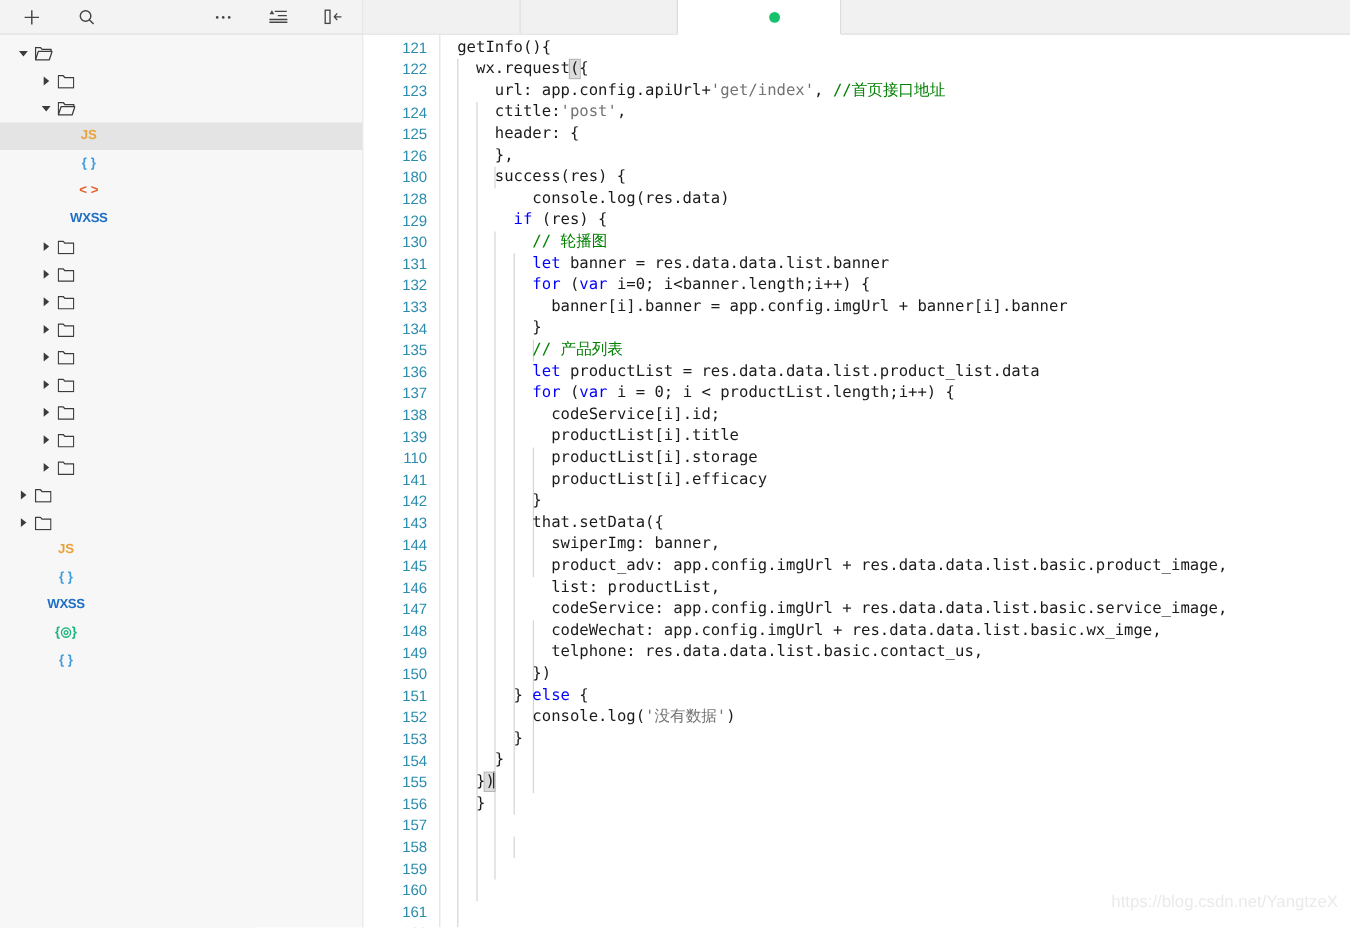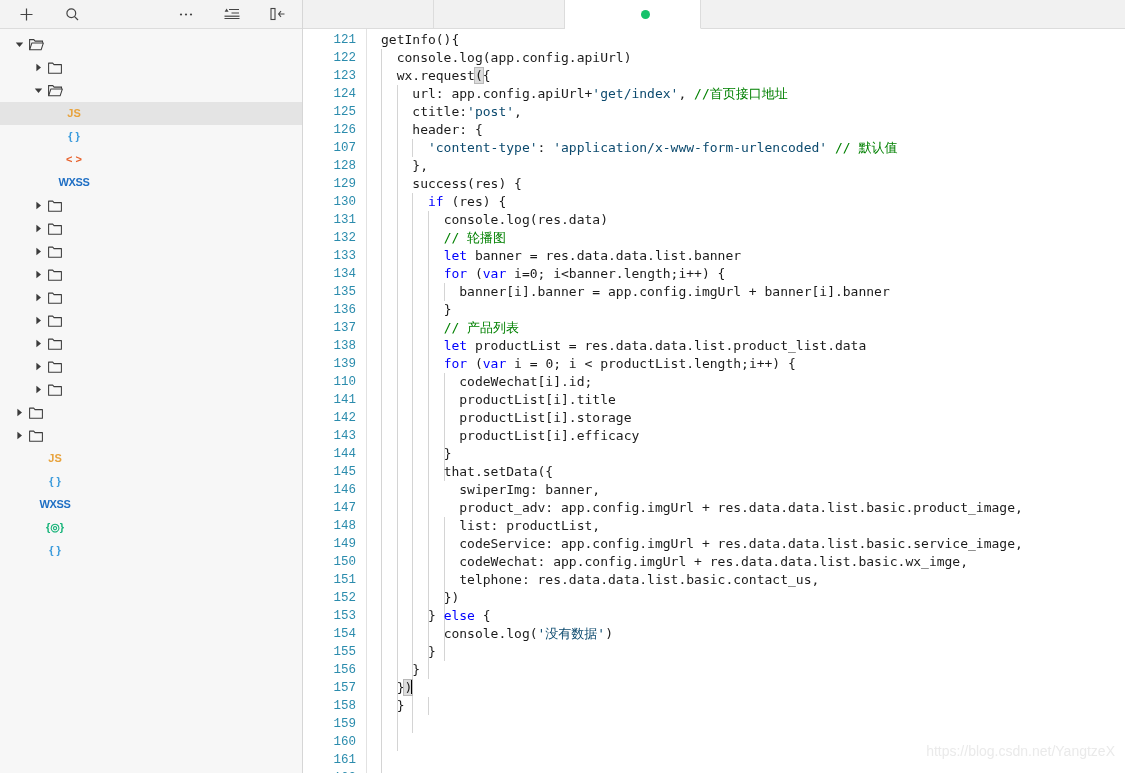--- a/index.html
+++ b/index.html
@@ -149,21 +149,21 @@
     width: 64px;
     flex: 0 0 64px;
     background: #ffffff;
     border-right: 1px solid #e2e2e2;
     padding-top: 2px;
     text-align: right;
   }
   .lnum {
     height: 18px;
     line-height: 18px;
-    font-family: Liberation Mono, monospace;
+    font-family: Liberation Sans, sans-serif;
     font-size: 12.5px;
     color: #2b8cad;
     padding-right: 10px;
     white-space: nowrap;
   }
   #code {
     flex: 1 1 auto;
     padding-top: 2px;
     padding-left: 14px;
     overflow: hidden;
@@ -172,21 +172,21 @@
   .cline {
     height: 18px;
     line-height: 18px;
     font-family: "DejaVu Sans Mono", monospace;
     font-size: 13px;
     white-space: pre;
     color: #1b1b1b;
     position: relative;
   }
   .kw   { color: #0000ff; }
-  .str  { color: #0c4a6e; }
+  .str  { color: #737373; }
   .cmt  { color: #008000; }
   .pl   { color: #1b1b1b; margin-top: 12px; }
   .brmatch { background: #dcdcdc; outline: 1px solid #b8b8b8; }
   .caret {
     display: inline-block;
     width: 1px; height: 14px;
     background: #000000;
     vertical-align: -2px;
     margin-left: -1px;
   }
@@ -532,21 +532,21 @@
       </div>
 
     <div id="editor">
       <div id="gutter">
           <div class="lnum">121</div>
           <div class="lnum">122</div>
           <div class="lnum">123</div>
           <div class="lnum">124</div>
           <div class="lnum">125</div>
           <div class="lnum">126</div>
-          <div class="lnum">107</div>
+          <div class="lnum">180</div>
           <div class="lnum">128</div>
           <div class="lnum">129</div>
           <div class="lnum">130</div>
           <div class="lnum">131</div>
           <div class="lnum">132</div>
           <div class="lnum">133</div>
           <div class="lnum">134</div>
           <div class="lnum">135</div>
           <div class="lnum">136</div>
           <div class="lnum">137</div>
@@ -582,39 +582,37 @@
             <div class="guide" style="left: 29.64px; top: 56px; height: 666px;"></div>
             <div class="guide" style="left: 45.28px; top: 110px; height: 18px;"></div>
             <div class="guide" style="left: 45.28px; top: 164px; height: 540px;"></div>
             <div class="guide" style="left: 60.92px; top: 182px; height: 468px;"></div>
             <div class="guide" style="left: 60.92px; top: 668px; height: 18px;"></div>
             <div class="guide" style="left: 76.56px; top: 254px; height: 18px;"></div>
             <div class="guide" style="left: 76.56px; top: 344px; height: 108px;"></div>
             <div class="guide" style="left: 76.56px; top: 488px; height: 144px;"></div>
           </div>
       <div class="cline"><span class="pl">getInfo(){</span></div>
-          <div class="cline">&nbsp;&nbsp;<span class="pl">console.log(app.config.apiUrl)</span></div>
           <div class="cline">&nbsp;&nbsp;<span class="pl">wx.request</span><span class="brmatch">(</span><span class="pl">{</span></div>
           <div class="cline">&nbsp;&nbsp;&nbsp;&nbsp;<span class="pl">url: app.config.apiUrl+</span><span class="str">'get/index'</span><span class="pl">, </span><span class="cmt">//首页接口地址</span></div>
           <div class="cline">&nbsp;&nbsp;&nbsp;&nbsp;<span class="pl">ctitle:</span><span class="str">'post'</span><span class="pl">,</span></div>
           <div class="cline">&nbsp;&nbsp;&nbsp;&nbsp;<span class="pl">header: {</span></div>
-          <div class="cline">&nbsp;&nbsp;&nbsp;&nbsp;&nbsp;&nbsp;<span class="str">'content-type'</span><span class="pl">: </span><span class="str">'application/x-www-form-urlencoded'</span><span class="pl"> </span><span class="cmt">// 默认值</span></div>
           <div class="cline">&nbsp;&nbsp;&nbsp;&nbsp;<span class="pl">},</span></div>
           <div class="cline">&nbsp;&nbsp;&nbsp;&nbsp;<span class="pl">success(res) {</span></div>
+          <div class="cline">&nbsp;&nbsp;&nbsp;&nbsp;&nbsp;&nbsp;&nbsp;&nbsp;<span class="pl">console.log(res.data)</span></div>
           <div class="cline">&nbsp;&nbsp;&nbsp;&nbsp;&nbsp;&nbsp;<span class="kw">if</span><span class="pl"> (res) {</span></div>
-          <div class="cline">&nbsp;&nbsp;&nbsp;&nbsp;&nbsp;&nbsp;&nbsp;&nbsp;<span class="pl">console.log(res.data)</span></div>
           <div class="cline">&nbsp;&nbsp;&nbsp;&nbsp;&nbsp;&nbsp;&nbsp;&nbsp;<span class="cmt">// 轮播图</span></div>
           <div class="cline">&nbsp;&nbsp;&nbsp;&nbsp;&nbsp;&nbsp;&nbsp;&nbsp;<span class="kw">let</span><span class="pl"> banner = res.data.data.list.banner</span></div>
           <div class="cline">&nbsp;&nbsp;&nbsp;&nbsp;&nbsp;&nbsp;&nbsp;&nbsp;<span class="kw">for</span><span class="pl"> (</span><span class="kw">var</span><span class="pl"> i=0; i&lt;banner.length;i++) {</span></div>
           <div class="cline">&nbsp;&nbsp;&nbsp;&nbsp;&nbsp;&nbsp;&nbsp;&nbsp;&nbsp;&nbsp;<span class="pl">banner[i].banner = app.config.imgUrl + banner[i].banner</span></div>
           <div class="cline">&nbsp;&nbsp;&nbsp;&nbsp;&nbsp;&nbsp;&nbsp;&nbsp;<span class="pl">}</span></div>
           <div class="cline">&nbsp;&nbsp;&nbsp;&nbsp;&nbsp;&nbsp;&nbsp;&nbsp;<span class="cmt">// 产品列表</span></div>
           <div class="cline">&nbsp;&nbsp;&nbsp;&nbsp;&nbsp;&nbsp;&nbsp;&nbsp;<span class="kw">let</span><span class="pl"> productList = res.data.data.list.product_list.data</span></div>
           <div class="cline">&nbsp;&nbsp;&nbsp;&nbsp;&nbsp;&nbsp;&nbsp;&nbsp;<span class="kw">for</span><span class="pl"> (</span><span class="kw">var</span><span class="pl"> i = 0; i &lt; productList.length;i++) {</span></div>
-          <div class="cline">&nbsp;&nbsp;&nbsp;&nbsp;&nbsp;&nbsp;&nbsp;&nbsp;&nbsp;&nbsp;<span class="pl">codeWechat[i].id;</span></div>
+          <div class="cline">&nbsp;&nbsp;&nbsp;&nbsp;&nbsp;&nbsp;&nbsp;&nbsp;&nbsp;&nbsp;<span class="pl">codeService[i].id;</span></div>
           <div class="cline">&nbsp;&nbsp;&nbsp;&nbsp;&nbsp;&nbsp;&nbsp;&nbsp;&nbsp;&nbsp;<span class="pl">productList[i].title</span></div>
           <div class="cline">&nbsp;&nbsp;&nbsp;&nbsp;&nbsp;&nbsp;&nbsp;&nbsp;&nbsp;&nbsp;<span class="pl">productList[i].storage</span></div>
           <div class="cline">&nbsp;&nbsp;&nbsp;&nbsp;&nbsp;&nbsp;&nbsp;&nbsp;&nbsp;&nbsp;<span class="pl">productList[i].efficacy</span></div>
           <div class="cline">&nbsp;&nbsp;&nbsp;&nbsp;&nbsp;&nbsp;&nbsp;&nbsp;<span class="pl">}</span></div>
           <div class="cline">&nbsp;&nbsp;&nbsp;&nbsp;&nbsp;&nbsp;&nbsp;&nbsp;<span class="pl">that.setData({</span></div>
           <div class="cline">&nbsp;&nbsp;&nbsp;&nbsp;&nbsp;&nbsp;&nbsp;&nbsp;&nbsp;&nbsp;<span class="pl">swiperImg: banner,</span></div>
           <div class="cline">&nbsp;&nbsp;&nbsp;&nbsp;&nbsp;&nbsp;&nbsp;&nbsp;&nbsp;&nbsp;<span class="pl">product_adv: app.config.imgUrl + res.data.data.list.basic.product_image,</span></div>
           <div class="cline">&nbsp;&nbsp;&nbsp;&nbsp;&nbsp;&nbsp;&nbsp;&nbsp;&nbsp;&nbsp;<span class="pl">list: productList,</span></div>
           <div class="cline">&nbsp;&nbsp;&nbsp;&nbsp;&nbsp;&nbsp;&nbsp;&nbsp;&nbsp;&nbsp;<span class="pl">codeService: app.config.imgUrl + res.data.data.list.basic.service_image,</span></div>
           <div class="cline">&nbsp;&nbsp;&nbsp;&nbsp;&nbsp;&nbsp;&nbsp;&nbsp;&nbsp;&nbsp;<span class="pl">codeWechat: app.config.imgUrl + res.data.data.list.basic.wx_imge,</span></div>

